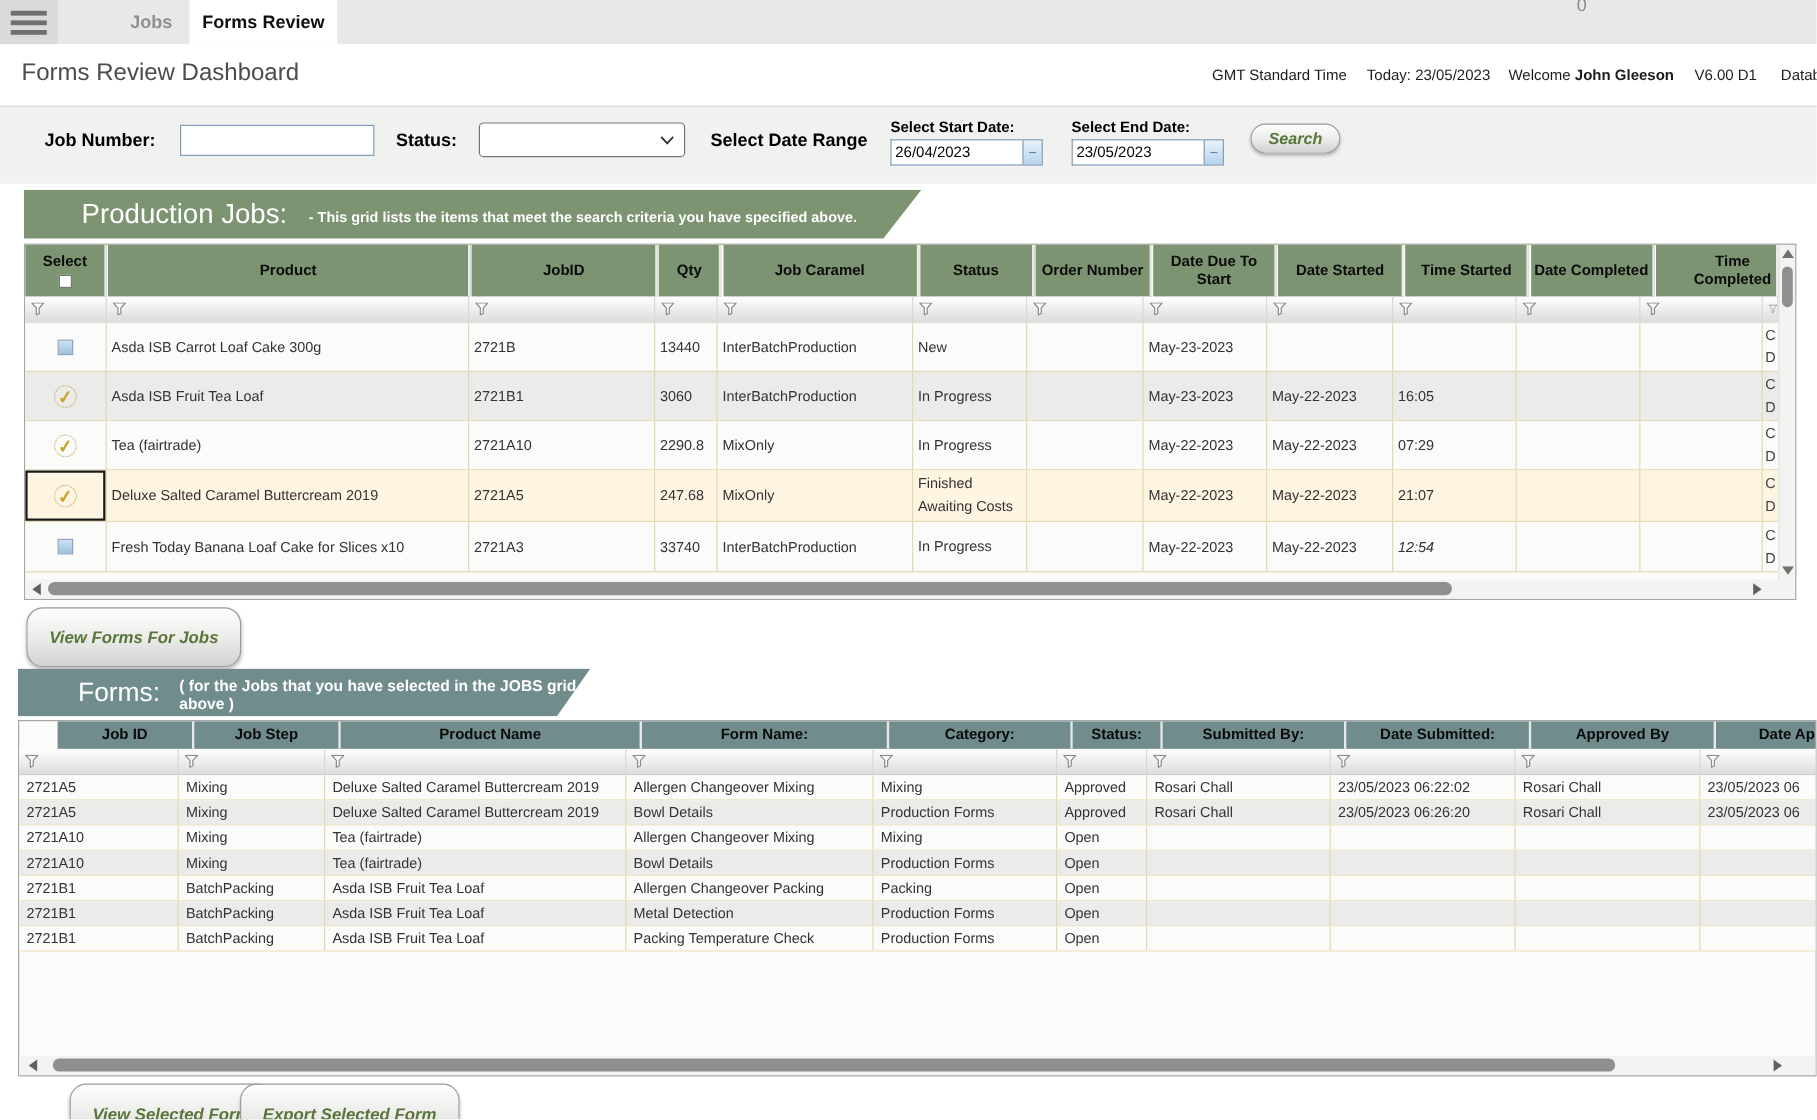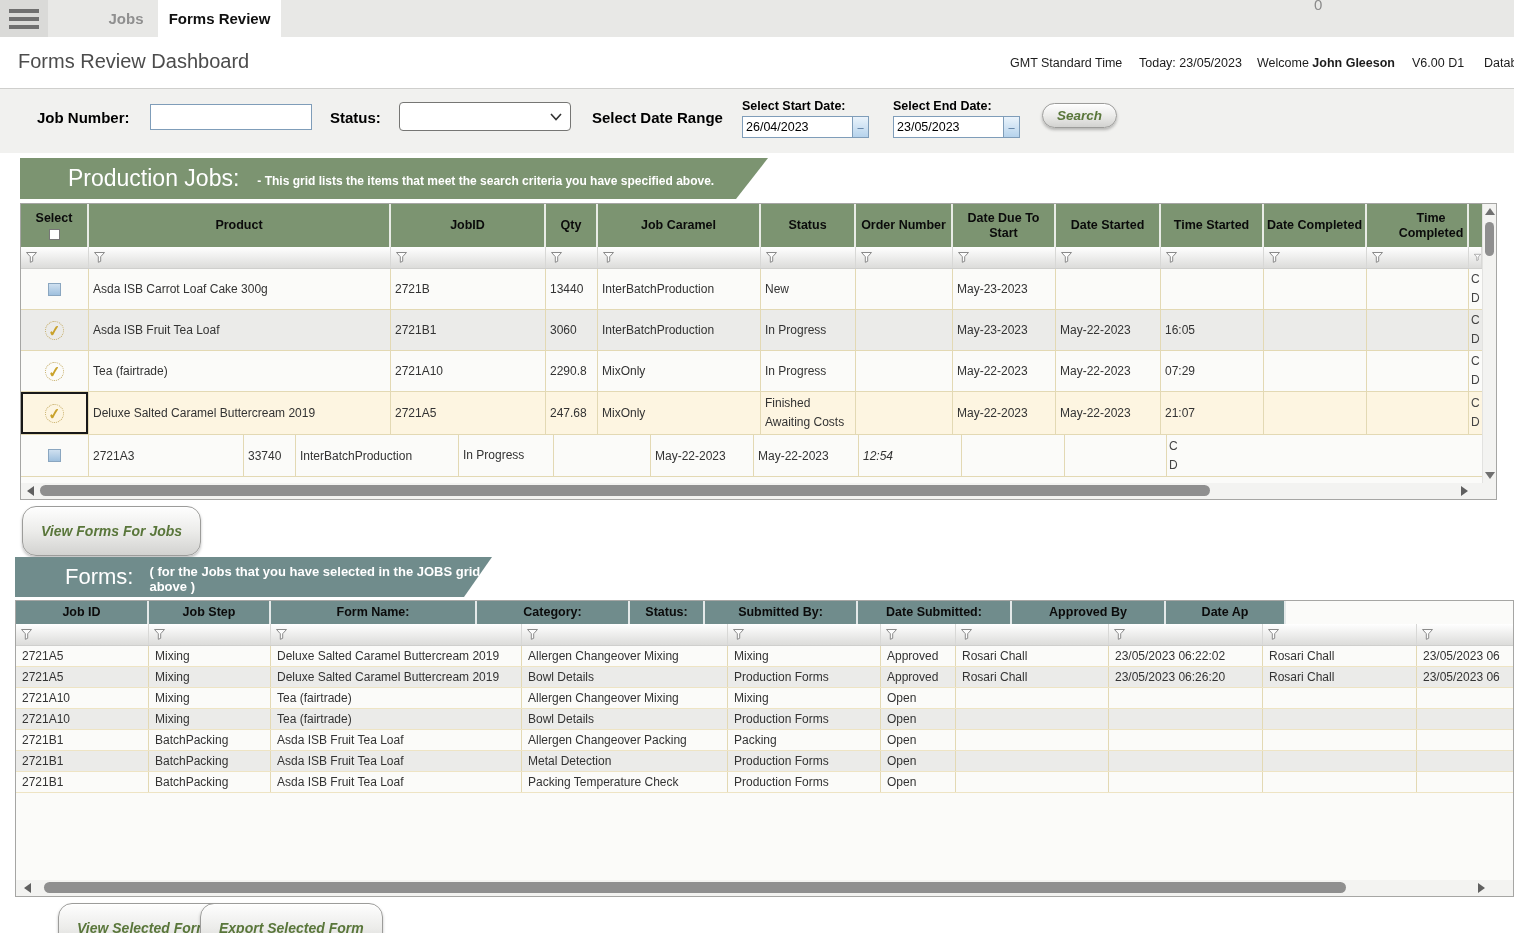--- a/index.html
+++ b/index.html
@@ -48,21 +48,21 @@
   .band-title { font-size:23px;margin-left:40px; }
   .band-sub { font-size:12px; font-weight:bold; margin-left:18px; margin-top:5px; }
   .band-forms .band-title { font-size:22px; }
   .band-forms .band-sub { font-size:13px; margin-left:16px; margin-top:3px; }
 
   
   .grid { position:absolute; background:#fbfbf9; border:1px solid #a6a6a4; overflow:hidden; }
   .jobs-grid { left:20px; top:203px; width:1477px; height:297px; }
   .forms-grid { left:15px; top:600px; width:1499px; height:297px; }
   .ghead { display:flex; }
-  .jobs-grid .ghead { height:43px; }
+  .jobs-grid .ghead { height:43px;justify-content:space-between; }
   .forms-grid .ghead { height:23px; }
   .hcell { display:flex; flex-direction:column; align-items:center; justify-content:center; text-align:center;
     font-weight:bold; font-size:12.5px; color:#0b0b0b; border-right:2px solid #e9ece6; flex-shrink:0; line-height:15px; cursor:pointer; }
   .jobs-grid .hcell { background:#7c9471; }
   .forms-grid .hcell { background:#708c8c; border-right-color:#e4e9e9; }
   .hcheck { width:11px; height:11px; background:#fff; border:1px solid #777; margin-top:3px; cursor:pointer; }
   .gfilter { display:flex; background:linear-gradient(#ffffff,#dcdcda); border-bottom:1px solid #cfcfcd; height:22px; }
   .fcellf { display:flex; align-items:center; padding-left:5px; border-right:1px solid #d8d8d6; flex-shrink:0; cursor:pointer; }
 
   .jrow { display:flex; border-bottom:1px solid #e3d9b4; background:#fbfbf9; }
@@ -320,20 +320,21 @@
           <div class="jcell c-time-completed" style="width: 102px;"></div>
           <div class="jcell c-clip" style="width: 13px;">
             <div>C</div>
             <div>D</div>
           </div>
         </div>
         <div class="jrow" style="height: 42px;">
           <div class="jcell c-sel" style="width: 68px;">
             <div class="ubox"></div>
           </div>
+          <div class="jcell c-product" style="width: 302px;">Fresh Today Banana Loaf Cake for Slices x10</div>
           <div class="jcell c-job-id" style="width: 155px;">2721A3</div>
           <div class="jcell c-qty" style="width: 52px;">33740</div>
           <div class="jcell c-job-sequence" style="width: 163px;">InterBatchProduction</div>
           <div class="jcell c-status" style="width: 95px;">In Progress</div>
           <div class="jcell c-order-number" style="width: 97px;"></div>
           <div class="jcell c-date-due-to-start" style="width: 103px;">May-22-2023</div>
           <div class="jcell c-date-started" style="width: 105px;">May-22-2023</div>
           <div class="jcell c-time-started" style="width: 103px; font-style: italic;">12:54</div>
           <div class="jcell c-date-completed" style="width: 103px;"></div>
           <div class="jcell c-time-completed" style="width: 102px;"></div>
@@ -357,22 +358,23 @@
 
   <button class="pill" style="left:22px; top:506px;">View Forms For Jobs</button>
 
   <div class="band band-forms">
     <div class="band-title">Forms:</div>
     <div class="band-sub">( for the Jobs that you have selected in the JOBS grid above )</div>
   </div>
 
   <div class="grid forms-grid">
     <div class="ghead" id="forms-head">
-        <div class="hcell" style="width: 133px;">Job ID</div>
+        <div class="hcell" style="width: 114px; margin-left: 32px;">Job ID</div>
         <div class="hcell" style="width: 122px;">Job Step</div>
+        <div class="hcell" style="width: 251px;">Product Name</div>
         <div class="hcell" style="width: 206px;">Form Name:</div>
         <div class="hcell" style="width: 153px;">Category:</div>
         <div class="hcell" style="width: 75px;">Status:</div>
         <div class="hcell" style="width: 153px;">Submitted By:</div>
         <div class="hcell" style="width: 154px;">Date Submitted:</div>
         <div class="hcell" style="width: 154px;">Approved By</div>
         <div class="hcell" style="width: 120px;">Date Ap</div>
       </div>
     <div class="gfilter" id="forms-filter">
         <div class="fcellf" style="width: 133px;">

